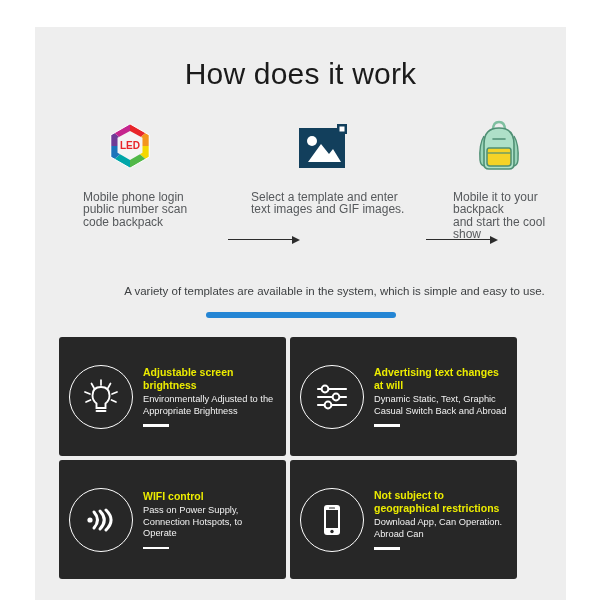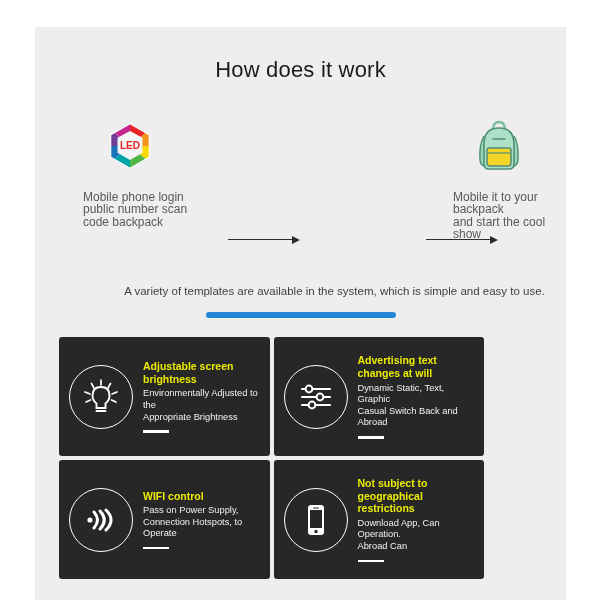--- a/index.html
+++ b/index.html
@@ -29,21 +29,21 @@
     background: #eeeeee;
     overflow: hidden;
   }
   
   .page-title {
     position: absolute;
     left: 0;
     top: 30px;
     width: 531px;
     text-align: center;
-    font-size: 22px;
+    font-size: 30px;
     color: #1b1b1b;
     font-weight: 400;
     letter-spacing: .2px;
   }
   
   .steps {
     position: absolute;
     left: 0;
     top: 88px;
     width: 531px;
@@ -129,21 +129,21 @@
     height: 6px;
     background: #2485d4;
     border-radius: 3px;
   }
 
   
   .cards {
     position: absolute;
     left: 24px;
     top: 310px;
-    width: 425px;
+    width: 458px;
     display: grid;
     grid-template-columns: 1fr 1fr;
     grid-template-rows: 119px 119px;
     gap: 4px;
   }
   .card {
     position: relative;
     background: #272727;
     border-radius: 3px;
     display: flex;
@@ -217,20 +217,33 @@
             </g>
             <polygon points="50,4 90,27 90,73 50,96 10,73 10,27" fill="none" stroke="#ffffff" stroke-width="2"></polygon>
             <text x="50" y="56" font-family="'Liberation Sans', sans-serif" font-size="21" font-weight="bold" fill="#e8262a" text-anchor="middle">LED</text>
           </svg>
         </div>
         <div class="step-caption">Mobile phone login
 public number scan
 code backpack</div>
       </div>
 
+      <div class="step" id="step-2">
+        <div class="step-icon-wrap">
+          <svg class="img-icon" viewBox="0 0 56 44">
+            <rect x="0" y="4" width="46" height="40" fill="#123f5c"></rect>
+            <rect x="38" y="0" width="10" height="10" fill="#123f5c"></rect>
+            <rect x="40.5" y="2.5" width="5" height="5" fill="#ffffff"></rect>
+            <circle cx="13" cy="17" r="5" fill="#ffffff"></circle>
+            <polygon points="9,38 22,20 30,30 34,25 42,38" fill="#ffffff"></polygon>
+          </svg>
+        </div>
+        <div class="step-caption">Select a template and enter
+text images and GIF images.</div>
+      </div>
 
       <div class="step" id="step-3">
         <div class="step-icon-wrap">
           <svg class="bag-icon" viewBox="0 0 46 52">
 
             <path d="M17 10 Q17 2 23 2 Q29 2 29 10" fill="none" stroke="#7fbfa0" stroke-width="2.4"></path>
 
             <path d="M8 16 Q3 24 4 40 Q4.5 46 9 46" fill="#9ad4b9" stroke="#4f8f74" stroke-width="1.4"></path>
             <path d="M38 16 Q43 24 42 40 Q41.5 46 37 46" fill="#9ad4b9" stroke="#4f8f74" stroke-width="1.4"></path>
 

